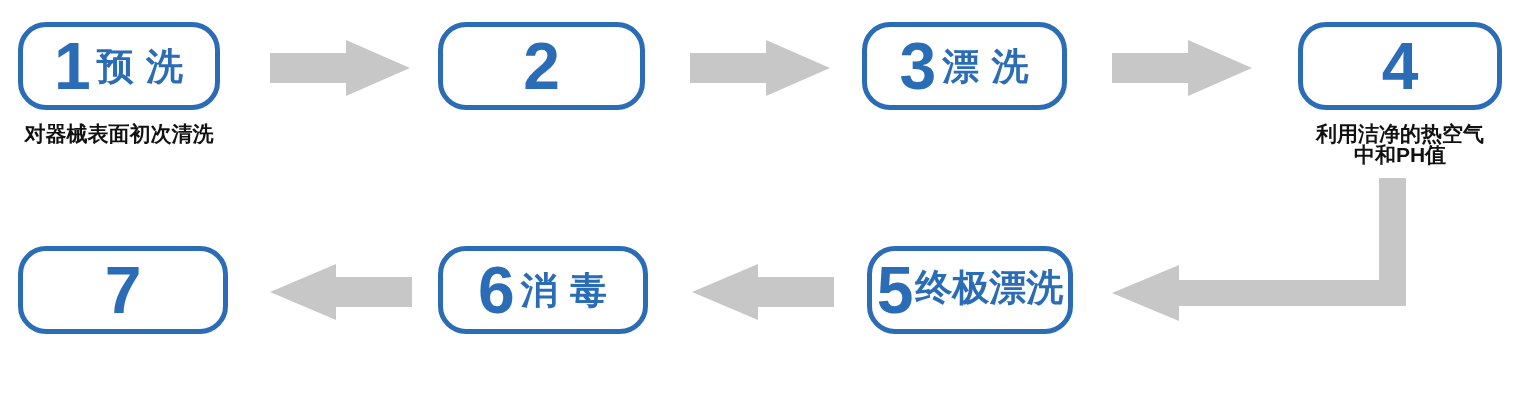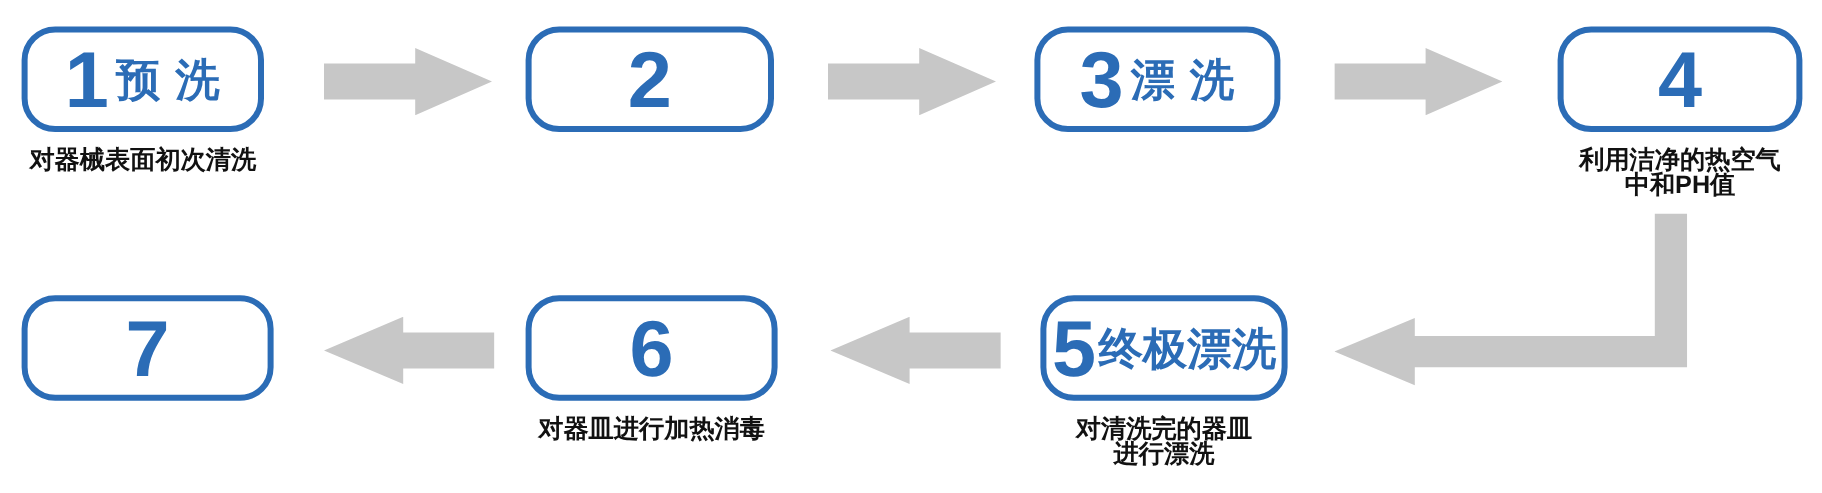--- a/index.html
+++ b/index.html
@@ -60,21 +60,21 @@
   #step1 { left: 8px;    top: 22px; width: 222px; }
   #step1 .box { width: 202px; }
   #step2 { left: 428px;  top: 22px; width: 227px; }
   #step2 .box { width: 207px; }
   #step3 { left: 842px;  top: 22px; width: 245px; }
   #step3 .box { width: 205px; }
   #step4 { left: 1288px; top: 22px; width: 224px; }
   #step4 .box { width: 204px; }
   #step5 { left: 857px;  top: 246px; width: 226px; }
   #step5 .box { width: 206px; }
-  #step5 .label { margin-left: 2px; letter-spacing: 0; }
+  #step5 .label { margin-left: 2px; letter-spacing: 0; font-family: Liberation Mono, monospace; }
   #step6 { left: 428px;  top: 246px; width: 230px; }
   #step6 .box { width: 210px; }
   #step7 { left: 8px;    top: 246px; width: 230px; }
   #step7 .box { width: 210px; }
 
   #arrowA { left: 270px;  top: 40px; }
   #arrowB { left: 690px;  top: 40px; }
   #arrowC { left: 1112px; top: 40px; }
   #arrowD { left: 692px;  top: 264px; }
   #arrowE { left: 270px;  top: 264px; }
@@ -112,29 +112,27 @@
     </div>
     <div class="desc">利用洁净的热空气
 中和PH值</div>
   </div>
 
   <div class="step" id="step5">
     <div class="box">
       <span class="num">5</span>
       <span class="label">终极漂洗</span>
     </div>
-    <div class="desc">对清洗完的器皿
-进行漂洗</div>
   </div>
 
   <div class="step" id="step6">
     <div class="box">
       <span class="num">6</span>
+      <span class="label">消 毒</span>
     </div>
-    <div class="desc">对器皿进行加热消毒</div>
   </div>
 
   <div class="step" id="step7">
     <div class="box">
       <span class="num">7</span>
     </div>
   </div>
 
   <svg class="arrow" id="arrowA" width="140" height="56" viewBox="0 0 140 56">
     <polygon points="0,13 76,13 76,0 140,28 76,56 76,43 0,43"></polygon>

